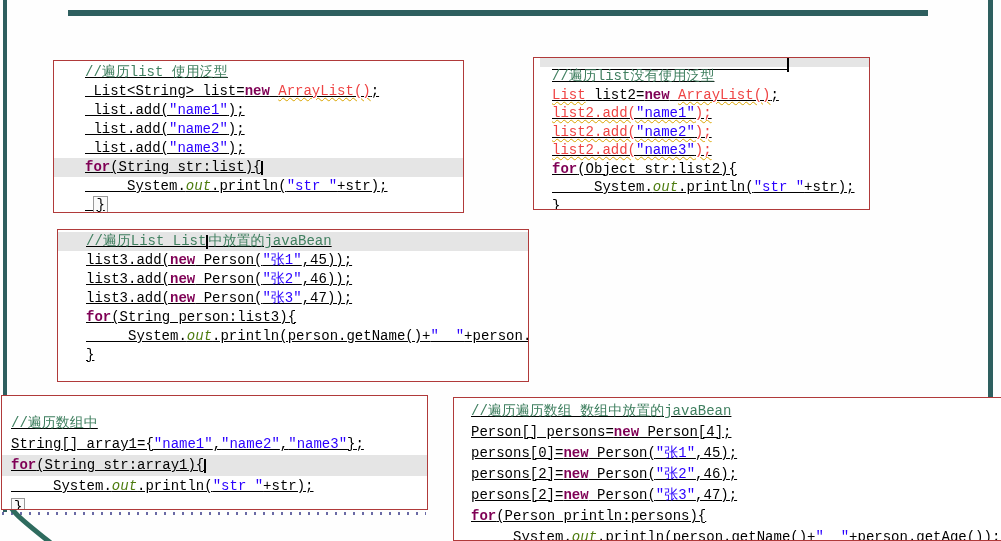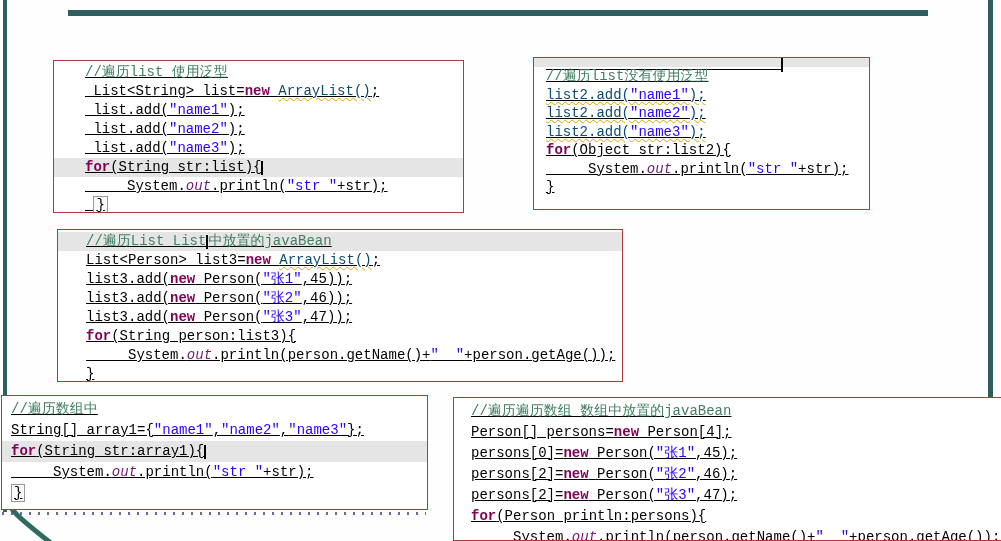--- a/index.html
+++ b/index.html
@@ -15,36 +15,36 @@
           background:repeating-linear-gradient(90deg,#6a6aa5 0 2px,transparent 2px 9px); }
   .curve-svg { position:absolute; left:0; top:478px; width:170px; height:63px; z-index:1; }
 
   
   .code-box { position:absolute; background:#ffffff; border:1.5px solid #b03a3a;
               font-size:14px; overflow:hidden; z-index:2;text-decoration:underline; }
   .line { white-space:pre; height:19px; line-height:19px; padding-left:var(--ind,10px); }
   .hl   { background:#e5e5e5; }
 
   #box1 { left:53px;  top:60px;  width:411px; height:153px; --ind:31px; padding-top:2px; }
-  #box2 { left:533px; top:57px;  width:337px; height:153px; --ind:12px; }
+  #box2 { left:533px; top:57px;  width:337px; height:153px;padding-left:6px; --ind:12px; }
   #box2 .line { height:18.5px; line-height:18.5px; }
   #box2 .thin { height:9px; line-height:9px; }
-  #box3 { left:57px;  top:229px; width:566px; height:153px; --ind:28px; padding-top:2px; }
-  #box4 { left:1px;   top:395px; width:427px; height:115px; --ind:9px;  padding-top:3px; }
+  #box3 { left:57px;  top:229px; width:472px; height:153px; --ind:28px; padding-top:2px; }
+  #box4 { left:1px;   top:395px; width:427px; height:115px; --ind:9px;  padding-top:17px; }
   #box4 .line { height:21px; line-height:21px; }
   #box5 { left:453px; top:397px; width:558px; height:144px; --ind:17px; padding-top:3px; }
   #box5 .line { height:21px; line-height:21px; }
 
   
   .tok-p { color:#000000; }
   .tok-c { color:#3f7f5f; }
   .tok-k { color:#7f0055; font-weight:bold; }
   .tok-s { color:#2a00ff; }
-  .tok-f { color:#701a75; font-style:italic; }
-  .tok-w  { color:#0c4a6e; text-decoration:underline wavy #d9a400 1px; text-underline-offset:2px; }
+  .tok-f { color:#4d7c0f; font-style:italic; }
+  .tok-w  { color:#ef4444; text-decoration:underline wavy #d9a400 1px; text-underline-offset:2px; }
   .tok-sw { color:#2a00ff; text-decoration:underline wavy #d9a400 1px; text-underline-offset:2px; }
   .tok-b { color:#000000; border:1px solid #999; background:#fafafa; padding:0 2px; }
   .cursor { display:inline-block; width:2px; height:14px; background:#000; vertical-align:text-bottom; }
 </style>
 </head>
 <body>
 
 <div class="slide">
   <div class="top-bar"></div>
   <div class="left-line"></div>
@@ -60,30 +60,30 @@
       <div class="line"><span class="tok-p"> list.add(</span><span class="tok-s">"name1"</span><span class="tok-p">);</span></div>
       <div class="line"><span class="tok-p"> list.add(</span><span class="tok-s">"name2"</span><span class="tok-p">);</span></div>
       <div class="line"><span class="tok-p"> list.add(</span><span class="tok-s">"name3"</span><span class="tok-p">);</span></div>
       <div class="line hl"><span class="tok-k">for</span><span class="tok-p">(String str:list){</span><span class="cursor"></span></div>
       <div class="line"><span class="tok-p">     System.</span><span class="tok-f">out</span><span class="tok-p">.println(</span><span class="tok-s">"str "</span><span class="tok-p">+str);</span></div>
       <div class="line"><span class="tok-p"> </span><span class="tok-b">}</span></div>
     </div>
   <div id="box2" class="code-box">
       <div class="line hl thin"><span class="tok-p">                            </span><span class="cursor"></span></div>
       <div class="line"><span class="tok-c">//遍历list没有使用泛型</span></div>
+      <div class="line"><span class="tok-w">List</span><span class="tok-p"> list2=</span><span class="tok-k">new</span><span class="tok-p"> </span><span class="tok-w">ArrayList()</span><span class="tok-p">;</span></div>
       <div class="line"><span class="tok-w">list2.add(</span><span class="tok-sw">"name1"</span><span class="tok-w">);</span></div>
       <div class="line"><span class="tok-w">list2.add(</span><span class="tok-sw">"name2"</span><span class="tok-w">);</span></div>
       <div class="line"><span class="tok-w">list2.add(</span><span class="tok-sw">"name3"</span><span class="tok-w">);</span></div>
       <div class="line"><span class="tok-k">for</span><span class="tok-p">(Object str:list2){</span></div>
       <div class="line"><span class="tok-p">     System.</span><span class="tok-f">out</span><span class="tok-p">.println(</span><span class="tok-s">"str "</span><span class="tok-p">+str);</span></div>
       <div class="line"><span class="tok-p">}</span></div>
     </div>
   <div id="box3" class="code-box">
       <div class="line hl"><span class="tok-c">//遍历List List</span><span class="cursor"></span><span class="tok-c">中放置的javaBean</span></div>
-      <div class="line"><span class="tok-p">List&lt;Person&gt; list3=</span><span class="tok-k">new</span><span class="tok-p"> </span><span class="tok-w">ArrayList()</span><span class="tok-p">;</span></div>
       <div class="line"><span class="tok-p">list3.add(</span><span class="tok-k">new</span><span class="tok-p"> Person(</span><span class="tok-s">"张1"</span><span class="tok-p">,45));</span></div>
       <div class="line"><span class="tok-p">list3.add(</span><span class="tok-k">new</span><span class="tok-p"> Person(</span><span class="tok-s">"张2"</span><span class="tok-p">,46));</span></div>
       <div class="line"><span class="tok-p">list3.add(</span><span class="tok-k">new</span><span class="tok-p"> Person(</span><span class="tok-s">"张3"</span><span class="tok-p">,47));</span></div>
       <div class="line"><span class="tok-k">for</span><span class="tok-p">(String person:list3){</span></div>
       <div class="line"><span class="tok-p">     System.</span><span class="tok-f">out</span><span class="tok-p">.println(person.getName()+</span><span class="tok-s">"  "</span><span class="tok-p">+person.getAge());</span></div>
       <div class="line"><span class="tok-p">}</span></div>
     </div>
   <div id="box4" class="code-box">
       <div class="line"><span class="tok-c">//遍历数组中</span></div>
       <div class="line"><span class="tok-p">String[] array1={</span><span class="tok-s">"name1"</span><span class="tok-p">,</span><span class="tok-s">"name2"</span><span class="tok-p">,</span><span class="tok-s">"name3"</span><span class="tok-p">};</span></div>

